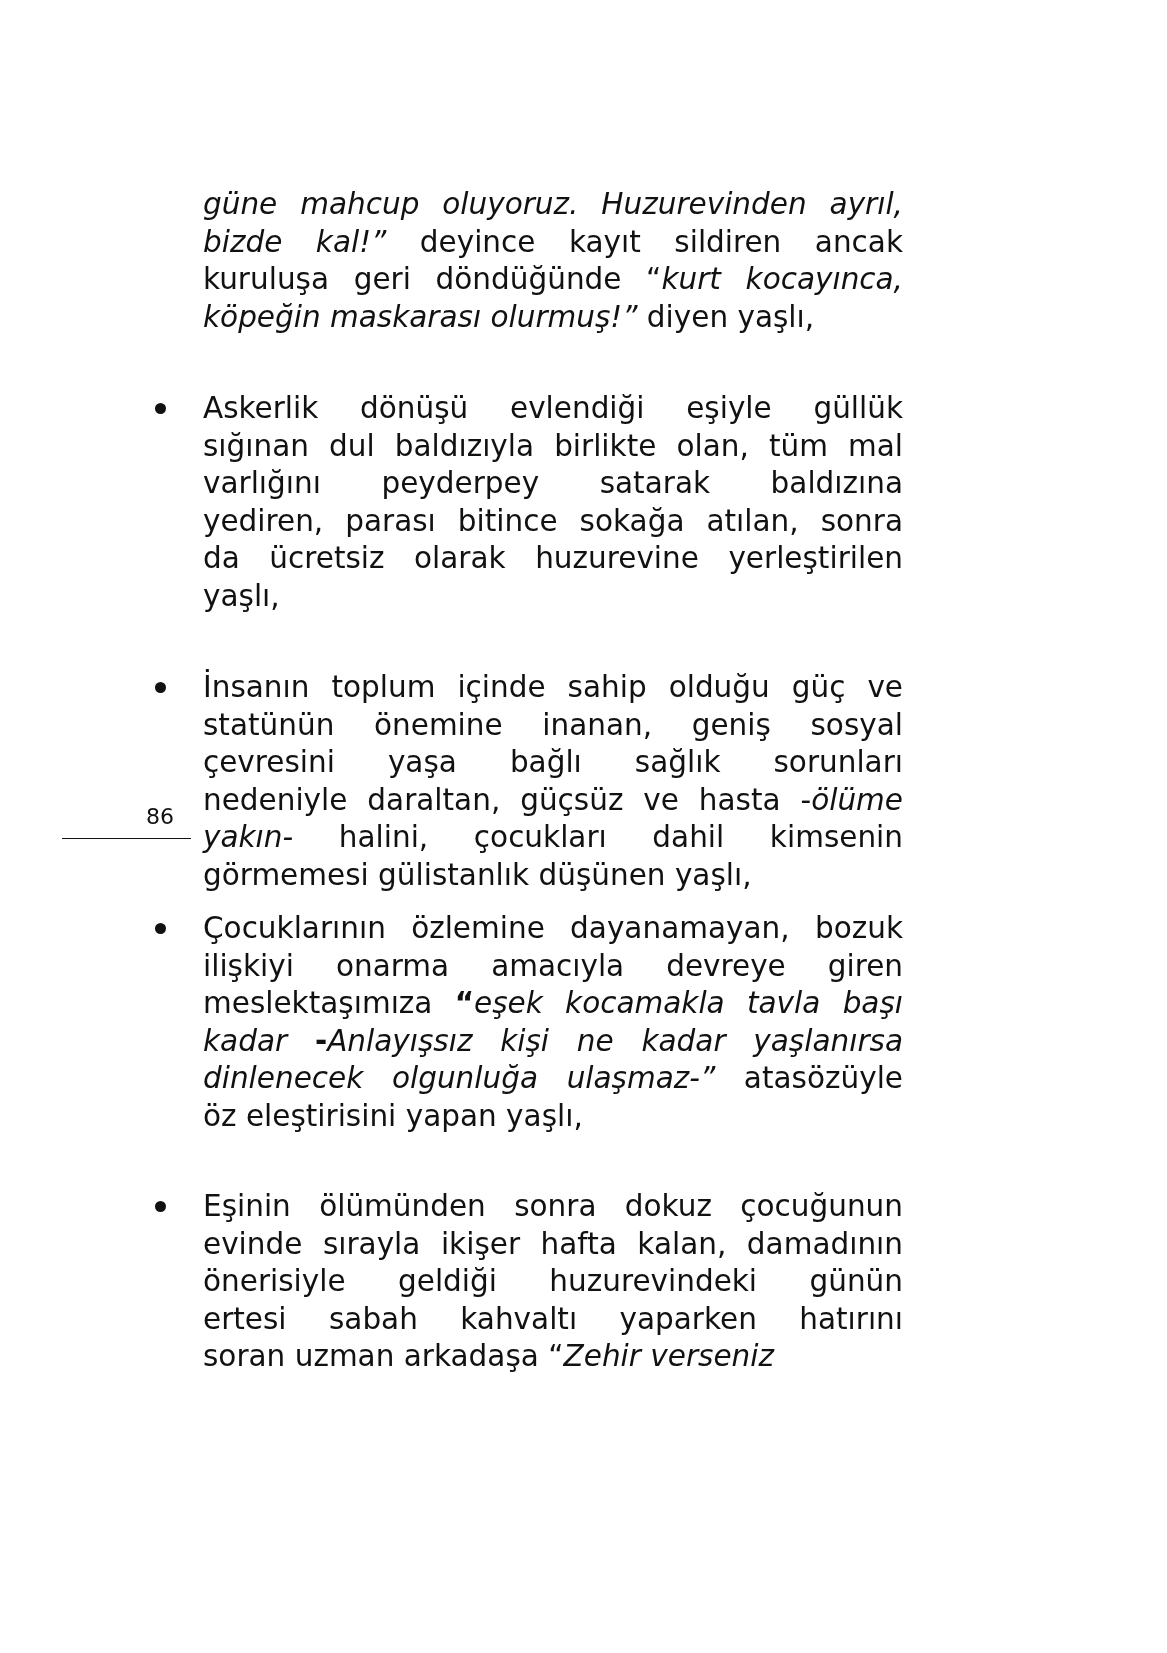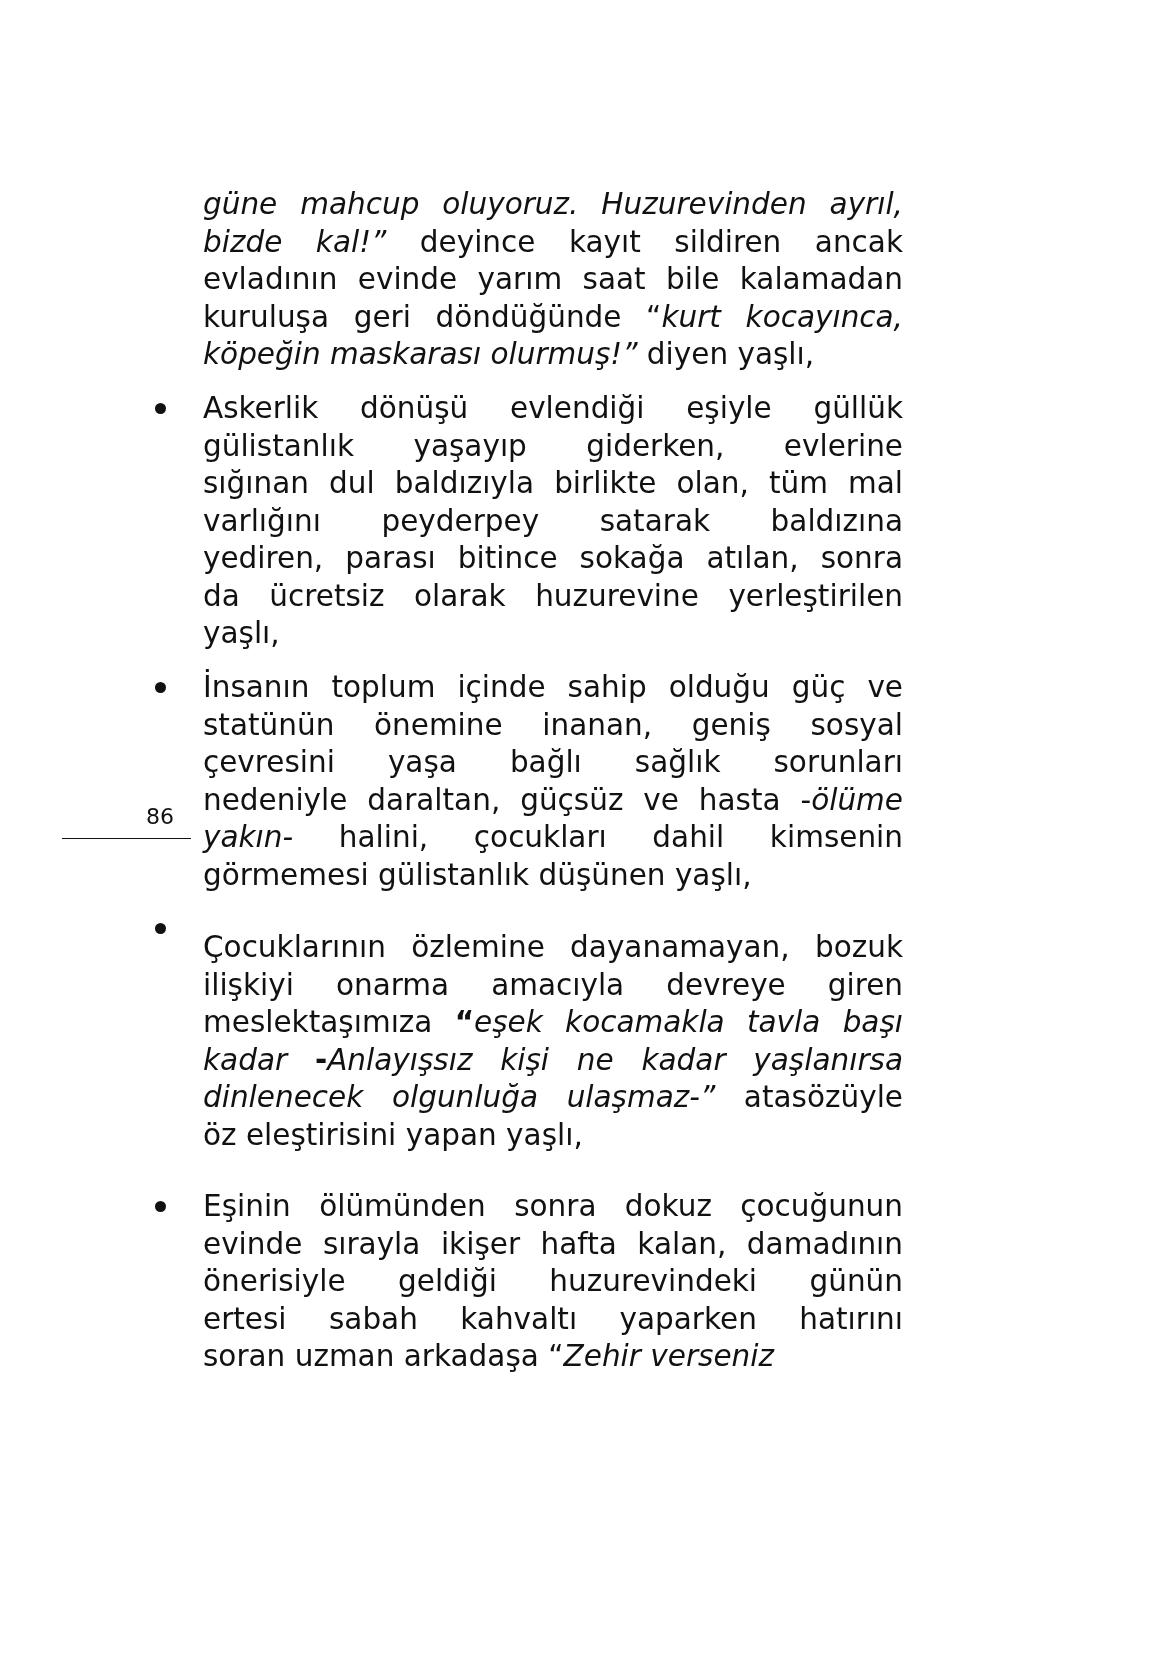--- a/index.html
+++ b/index.html
@@ -78,48 +78,46 @@
     }
   </style>
 </head>
 <body>
 
 <div class="page">
 
   <div class="block" id="intro-block" style="top:186px;">
       <span class="line"><span class="it">güne mahcup oluyoruz. Huzurevinden ayrıl,</span></span>
       <span class="line"><span class="it">bizde kal!”</span><span> deyince kayıt sildiren ancak</span></span>
-      <span class="line"><span>evladının evinde yarım saat bile kalamadan</span></span>
       <span class="line"><span>kuruluşa geri döndüğünde “</span><span class="it">kurt kocayınca,</span></span>
       <span class="line last"><span class="it">köpeğin maskarası olurmuş!”</span><span> diyen yaşlı,</span></span>
     </div>
 
   <span class="bullet" style="top:390px;"></span>
   <div class="block bullet-block" style="top:390px;">
       <span class="line"><span>Askerlik dönüşü evlendiği eşiyle güllük</span></span>
-      <span class="line"><span>gülistanlık yaşayıp giderken, evlerine</span></span>
       <span class="line"><span>sığınan dul baldızıyla birlikte olan, tüm mal</span></span>
       <span class="line"><span>varlığını peyderpey satarak baldızına</span></span>
       <span class="line"><span>yediren, parası bitince sokağa atılan, sonra</span></span>
       <span class="line"><span>da ücretsiz olarak huzurevine yerleştirilen</span></span>
       <span class="line last"><span>yaşlı,</span></span>
     </div>
 
   <span class="bullet" style="top:669px;"></span>
   <div class="block bullet-block" style="top:669px;">
       <span class="line"><span>İnsanın toplum içinde sahip olduğu güç ve</span></span>
       <span class="line"><span>statünün önemine inanan, geniş sosyal</span></span>
       <span class="line"><span>çevresini yaşa bağlı sağlık sorunları</span></span>
       <span class="line"><span>nedeniyle daraltan, güçsüz ve hasta -</span><span class="it">ölüme</span></span>
       <span class="line"><span class="it">yakın-</span><span> halini, çocukları dahil kimsenin</span></span>
       <span class="line last"><span>görmemesi gülistanlık düşünen yaşlı,</span></span>
     </div>
 
   <span class="bullet" style="top:910px;"></span>
-  <div class="block bullet-block" style="top:910px;margin-top:19px;">
+  <div class="block bullet-block" style="top:910px;">
       <span class="line"><span>Çocuklarının özlemine dayanamayan, bozuk</span></span>
       <span class="line"><span>ilişkiyi onarma amacıyla devreye giren</span></span>
       <span class="line"><span>meslektaşımıza </span><span class="b">“</span><span class="it">eşek kocamakla tavla başı</span></span>
       <span class="line"><span class="it">kadar </span><span class="b">-</span><span class="it">Anlayışsız kişi ne kadar yaşlanırsa</span></span>
       <span class="line"><span class="it">dinlenecek olgunluğa ulaşmaz-”</span><span> atasözüyle</span></span>
       <span class="line last"><span>öz eleştirisini yapan yaşlı,</span></span>
     </div>
 
   <span class="bullet" style="top:1188px;"></span>
   <div class="block bullet-block" style="top:1188px;">

